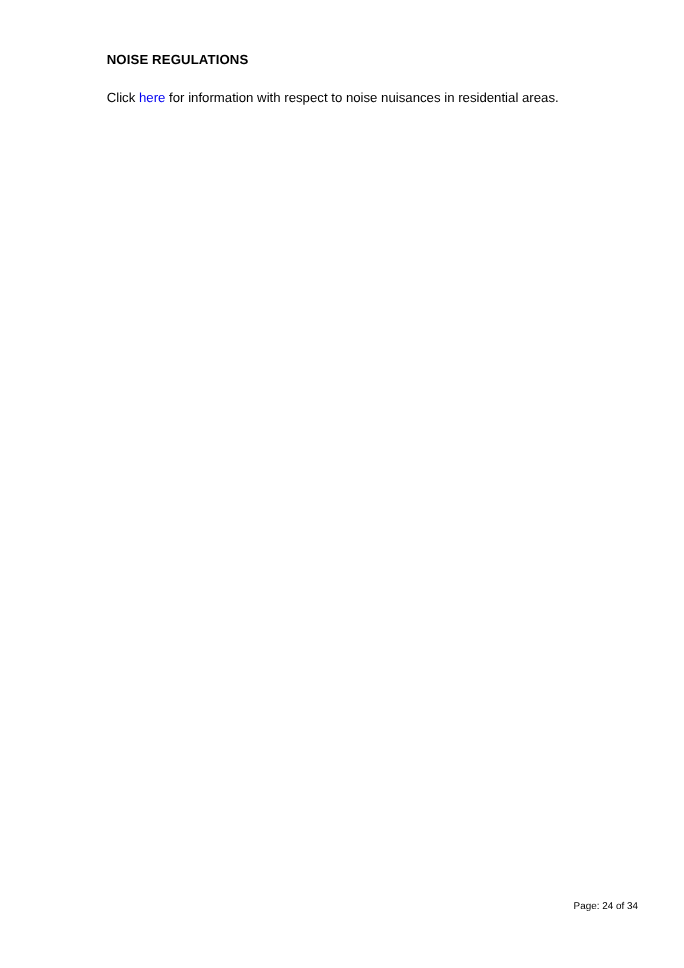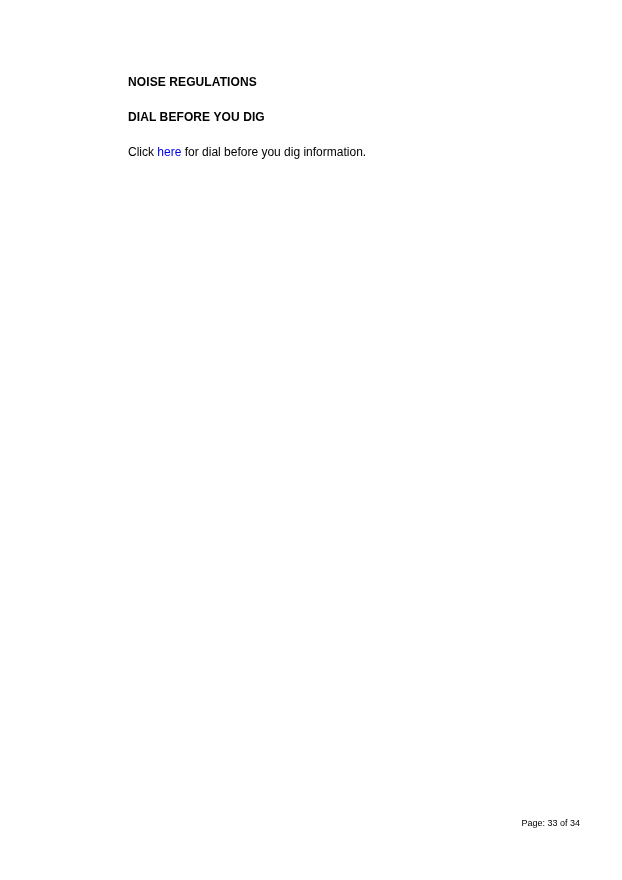--- a/index.html
+++ b/index.html
@@ -11,24 +11,23 @@
     position: relative;
     width: 622px;
     height: 880px;
     background: #ffffff;
     font-family: "Liberation Sans", sans-serif;
     color: #000000;
     overflow: hidden;
   }
   .content {
     position: absolute;
-    left: 128px;
+    left: 97px;
     right: 40px;
     top: 47px;
-    margin-top: 28px;
   }
   .doc-section {
     margin: 0 0 0 0;
   }
   .doc-heading {
     font-size: 12px;
     font-weight: bold;
     line-height: 14px;
     margin: 0 0 21px 0;
     letter-spacing: 0.1px;
@@ -53,24 +52,21 @@
   }
 </style>
 </head>
 <body>
 
 <div class="page">
   <div class="content">
 
     <div class="doc-section">
       <h2 class="doc-heading">NOISE REGULATIONS</h2>
+      <p class="doc-paragraph"><span>Click </span><a class="doc-link">here</a><span> for information with respect to noise nuisances in residential areas.</span></p>
     </div>
 
 
-    <div class="doc-section">
-      <h2 class="doc-heading">DIAL BEFORE YOU DIG</h2>
-      <p class="doc-paragraph"><span>Click </span><a class="doc-link">here</a><span> for dial before you dig information.</span></p>
-    </div>
 
   </div>
 
-  <div class="footer">Page: 33 of 34</div>
+  <div class="footer">Page: 24 of 34</div>
 </div>
 
 </body></html>

